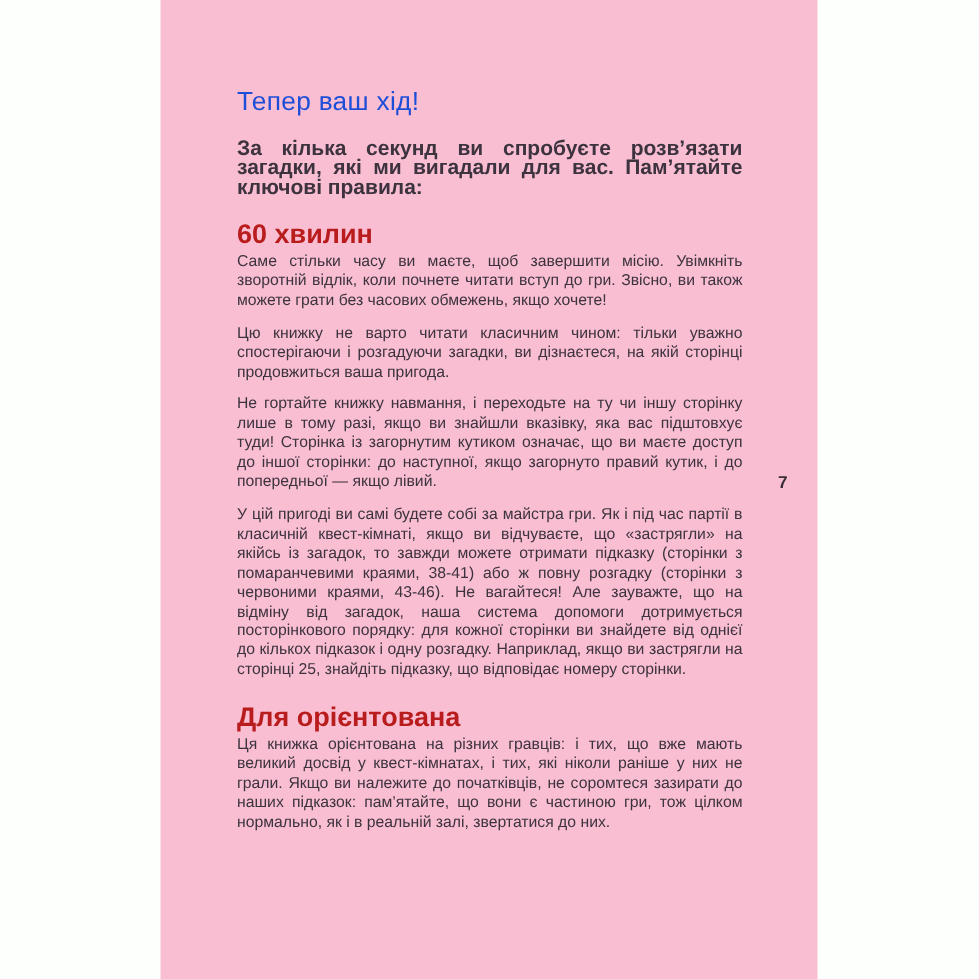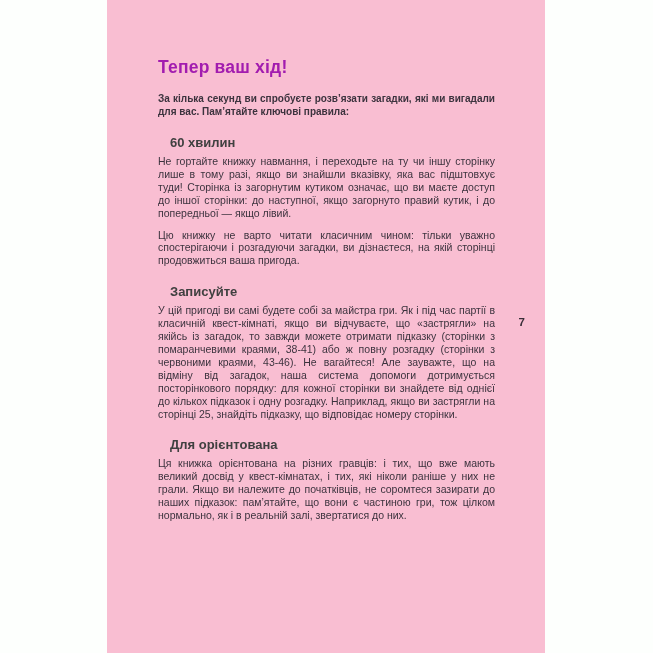--- a/index.html
+++ b/index.html
@@ -25,38 +25,38 @@
   .content {
     position: absolute;
     left: 51px;
     right: 50px;
     top: 0;
   }
   .page-title {
     margin: 56px 0 0 0;
     font-size: 17.5px;
     line-height: 22px;
-    font-weight: bold;
-    color: #a21caf;
+    font-weight: normal;
+    color: #1d4ed8;
     letter-spacing: 0.2px;
   }
   .intro {
     margin-top: 14px;
-    font-size: 10px;
+    font-size: 14px;
     font-weight: bold;
     color: #3c333e;
     line-height: 13px;
     text-align: justify;
   }
   .section-heading {
-    margin: 17px 0 0 12px;
-    font-size: 13px;
+    margin: 17px 0 0 0;
+    font-size: 18px;
     line-height: 16px;
     font-weight: bold;
-    color: #404040;
+    color: #b91c1c;
   }
   .para {
     margin: 4px 0 0 0;
     font-size: 10.5px;
     color: #3c333e;
     line-height: 12.9px;
     text-align: justify;
   }
   .para + .para {
     margin-top: 9px;
@@ -75,25 +75,25 @@
 
 <div class="book-page">
 
   <div class="content">
 
     <h1 class="page-title">Тепер ваш хід!</h1>
 
     <p class="intro">За кілька секунд ви спробуєте розв’язати загадки, які ми вигадали для вас. Пам’ятайте ключові правила:</p>
 
     <h2 class="section-heading">60 хвилин</h2>
+    <p class="para">Саме стільки часу ви маєте, щоб завершити місію. Увімкніть зворотній відлік, коли почнете читати вступ до гри. Звісно, ви також можете грати без часових обмежень, якщо хочете!</p>
 
+    <p class="para">Цю книжку не варто читати класичним чином: тільки уважно спостерігаючи і розгадуючи загадки, ви дізнаєтеся, на якій сторінці продовжиться ваша пригода.</p>
     <p class="para">Не гортайте книжку навмання, і переходьте на ту чи іншу сторінку лише в тому разі, якщо ви знайшли вказівку, яка вас підштовхує туди! Сторінка із загорнутим кутиком означає, що ви маєте доступ до іншої сторінки: до наступної, якщо загорнуто правий кутик, і до попередньої — якщо лівий.</p>
-    <p class="para">Цю книжку не варто читати класичним чином: тільки уважно спостерігаючи і розгадуючи загадки, ви дізнаєтеся, на якій сторінці продовжиться ваша пригода.</p>
 
-    <h2 class="section-heading">Записуйте</h2>
 
     <p class="para">У цій пригоді ви самі будете собі за майстра гри. Як і під час партії в класичній квест-кімнаті, якщо ви відчуваєте, що «застрягли» на якійсь із загадок, то завжди можете отримати підказку (сторінки з помаранчевими краями, 38-41) або ж повну розгадку (сторінки з червоними краями, 43-46). Не вагайтеся! Але зауважте, що на відміну від загадок, наша система допомоги дотримується посторінкового порядку: для кожної сторінки ви знайдете від однієї до кількох підказок і одну розгадку. Наприклад, якщо ви застрягли на сторінці 25, знайдіть підказку, що відповідає номеру сторінки.</p>
 
     <h2 class="section-heading">Для орієнтована</h2>
     <p class="para">Ця книжка орієнтована на різних гравців: і тих, що вже мають великий досвід у квест-кімнатах, і тих, які ніколи раніше у них не грали. Якщо ви належите до початківців, не соромтеся зазирати до наших підказок: пам’ятайте, що вони є частиною гри, тож цілком нормально, як і в реальній залі, звертатися до них.</p>
 
   </div>
 
   <div class="page-number">7</div>
 

